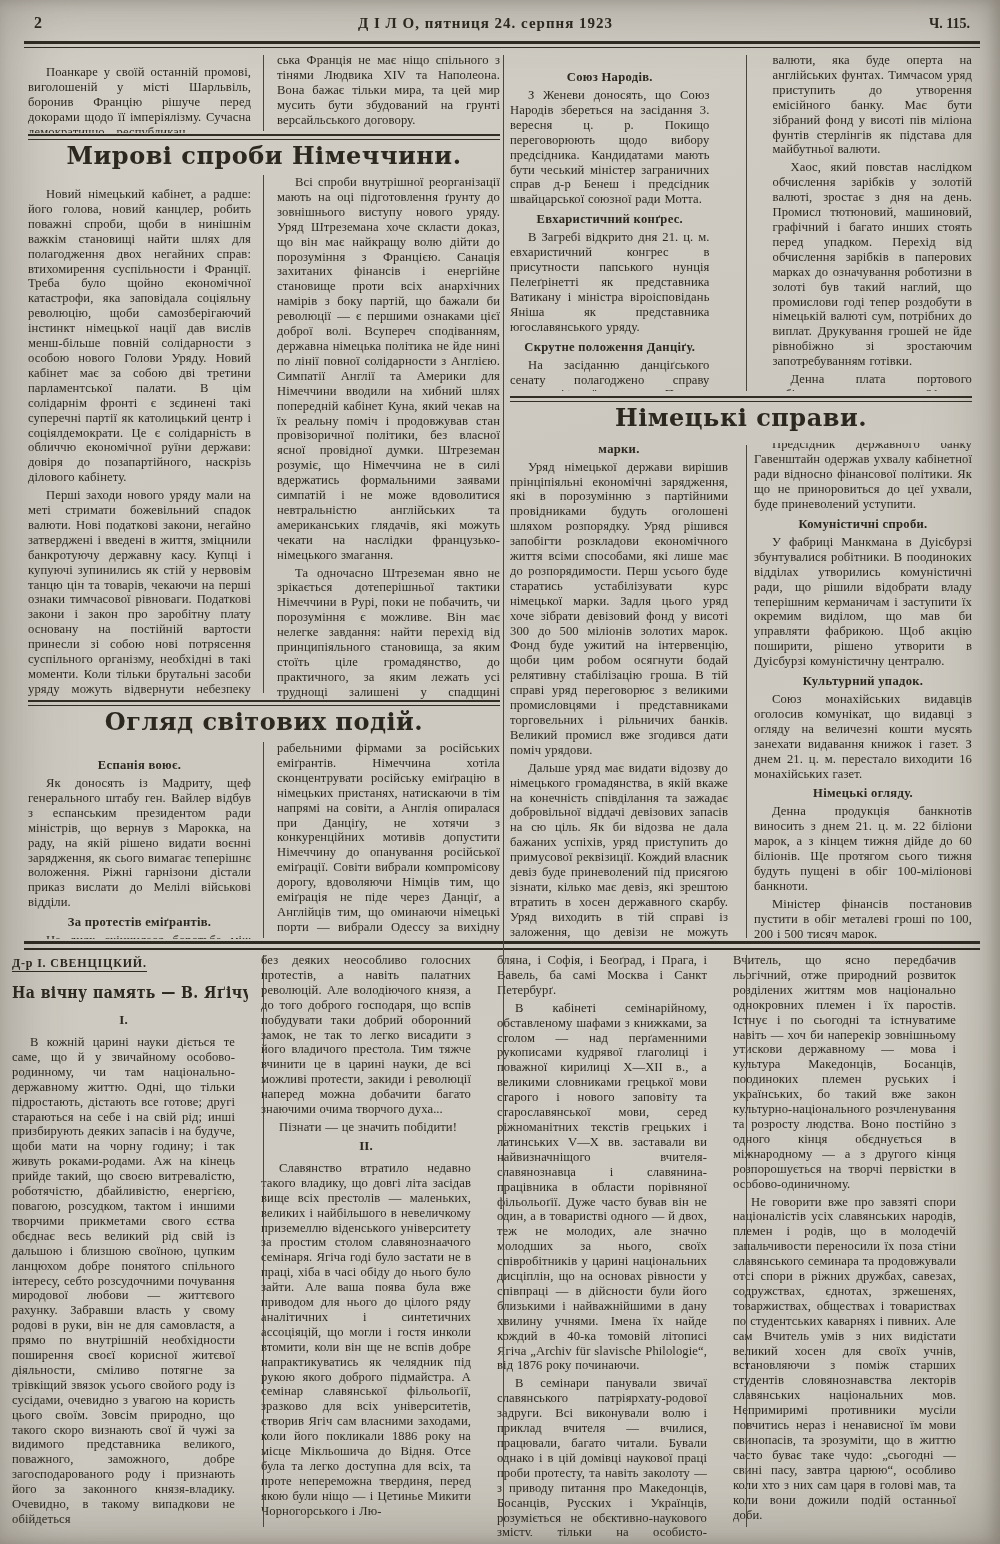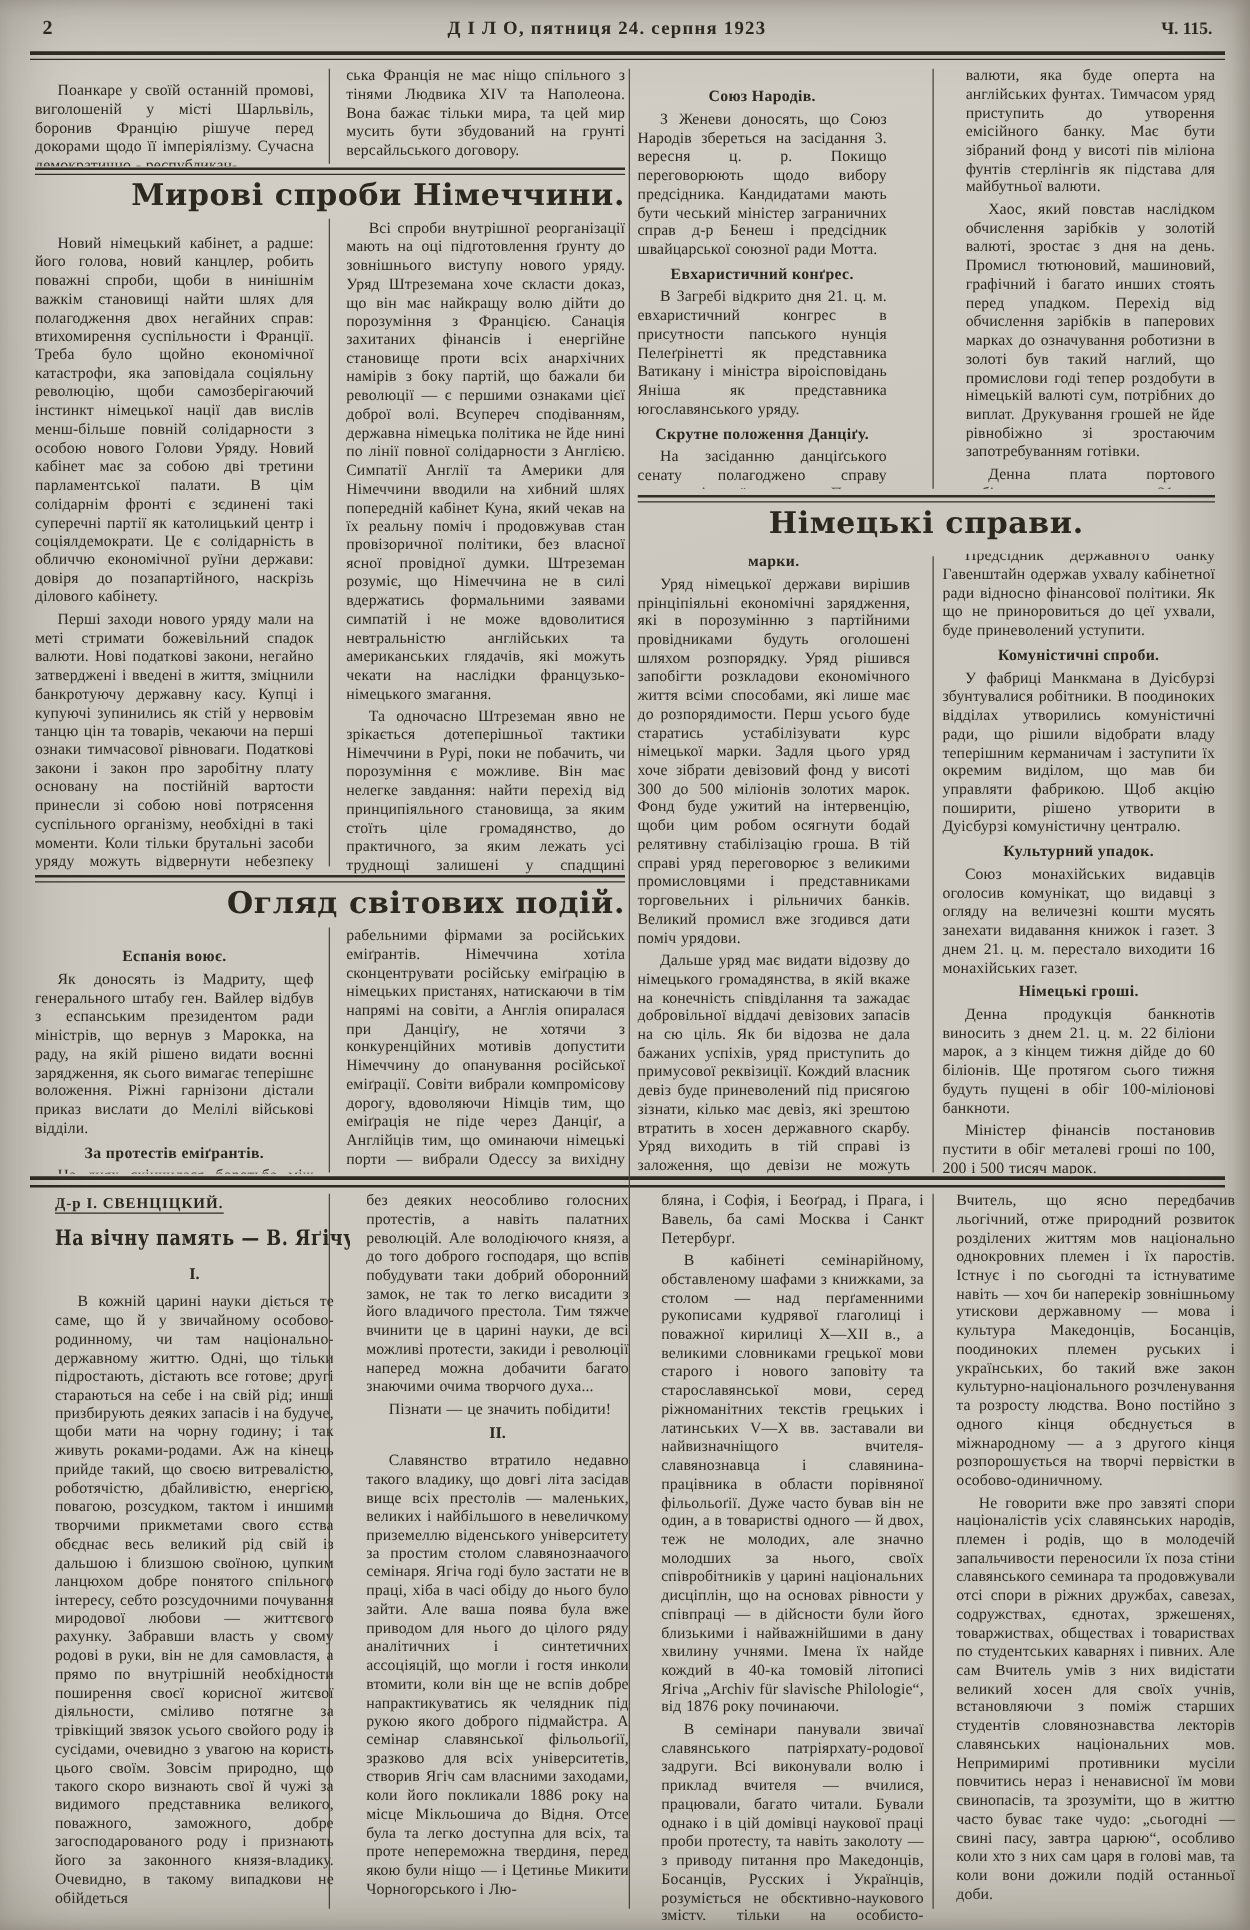--- a/index.html
+++ b/index.html
@@ -27,27 +27,27 @@
   .left .story1{height:524px;}
   .left .story2{height:198px;}
   .right .newsE{height:338px;gap:37px;}
   .right .newsF{height:496px;align-items:center;}
   
   p{margin:0 0 3px;text-indent:18px;text-align:justify;font-size:12.6px;line-height:14.9px;letter-spacing:.1px;word-spacing:.5px;}
   p.noindent{text-indent:0;}
   .subhead{font-size:12.6px;font-weight:bold;text-align:center;margin:5px 0 3px;letter-spacing:.3px;}
   
   .banner{overflow:hidden;text-align:center;}
-  .left .banner{height:42px;text-align:right;}
+  .left .banner{height:42px;}
   .right .banner{height:52px;padding-top:4px;box-sizing:border-box;}
   .rule-double{height:3px;border-top:2px solid #312c24;border-bottom:1px solid #312c24;margin:1px 0 3px;}
   .banner h2{margin:1px 0 0;font-size:24px;font-weight:bold;letter-spacing:.5px;font-family:"DejaVu Serif","Liberation Serif",serif;line-height:1.1;}
   
   .rule-main{position:absolute;top:941px;left:24px;right:20px;height:4px;border-top:3px solid #2e2a22;border-bottom:2px solid #2e2a22;}
-  .feature{position:absolute;top:953px;left:44px;width:944px;height:583px;display:flex;overflow:hidden;}
+  .feature{position:absolute;top:953px;left:12px;width:944px;height:583px;display:flex;overflow:hidden;}
   .feature .fcol{width:25%;box-sizing:border-box;overflow:hidden;padding-right:13px;}
   .feature .fcol + .fcol{padding-left:13px;}
   .feature .fcol:last-child{padding-right:0;}
   .byline{font-weight:bold;font-size:12px;letter-spacing:.8px;border-bottom:1.5px solid #2e2a22;display:inline-block;margin:2px 0 10px;}
   .feat-headline{margin:0 0 8px;font-size:17px;font-weight:bold;font-family:"DejaVu Serif","Liberation Serif",serif;white-space:nowrap;display:inline-block;transform:scaleX(.83);transform-origin:left center;letter-spacing:.5px;}
   .part-label{text-align:center;font-weight:bold;font-size:13px;margin:2px 0 7px;text-indent:0;}
   
   .vrule{position:absolute;width:1px;background:#4a443a;}
   #vr1a{left:263px;top:55px;height:76px;}
   #vr1b{left:263px;top:175px;height:518px;}
@@ -143,21 +143,21 @@
         <h4 class="subhead">В справі стабілізації німецької марки.</h4>
         <p>Уряд німецької держави вирішив прінціпіяльні економічні зарядження, які в порозумінню з партійними провідниками будуть оголошені шляхом розпорядку. Уряд рішився запобігти розкладови економічного життя всіми способами, які лише має до розпорядимости. Перш усього буде старатись устабілізувати курс німецької марки. Задля цього уряд хоче зібрати девізовий фонд у висоті 300 до 500 міліонів золотих марок. Фонд буде ужитий на інтервенцію, щоби цим робом осягнути бодай релятивну стабілізацію гроша. В тій справі уряд переговорює з великими промисловцями і представниками торговельних і рільничих банків. Великий промисл вже згодився дати поміч урядови.</p>
         <p>Дальше уряд має видати відозву до німецького громадянства, в якій вкаже на конечність співділання та зажадає добровільної віддачі девізових запасів на сю ціль. Як би відозва не дала бажаних успіхів, уряд приступить до примусової реквізиції. Кождий власник девіз буде приневолений під присягою зізнати, кілько має девіз, які зрештою втратить в хосен державного скарбу. Уряд виходить в тій справі із заложення, що девізи не можуть служити до збогачення одиниць, але належаться державі.</p>
       </div>
       <div class="col">
         <p>Предсідник державного банку Гавенштайн одержав ухвалу кабінетної ради відносно фінансової політики. Як що не приноровиться до цеї ухвали, буде приневолений уступити.</p>
         <h4 class="subhead">Комуністичні спроби.</h4>
         <p>У фабриці Манкмана в Дуісбурзі збунтувалися робітники. В поодиноких відділах утворились комуністичні ради, що рішили відобрати владу теперішним керманичам і заступити їх окремим виділом, що мав би управляти фабрикою. Щоб акцію поширити, рішено утворити в Дуісбурзі комуністичну централю.</p>
         <h4 class="subhead">Культурний упадок.</h4>
         <p>Союз монахійських видавців оголосив комунікат, що видавці з огляду на величезні кошти мусять занехати видавання книжок і газет. З днем 21. ц. м. перестало виходити 16 монахійських газет.</p>
-        <h4 class="subhead">Німецькі гроші.</h4>
+        <h4 class="subhead">Німецькі огляду.</h4>
         <p>Денна продукція банкнотів виносить з днем 21. ц. м. 22 біліони марок, а з кінцем тижня дійде до 60 біліонів. Ще протягом сього тижня будуть пущені в обіг 100-міліонові банкноти.</p>
         <p>Міністер фінансів постановив пустити в обіг металеві гроші по 100, 200 і 500 тисяч марок.</p>
       </div>
     </div>
   </section>
 
   <div class="rule-main"></div>
 
   <section class="feature">
     <div class="fcol">

